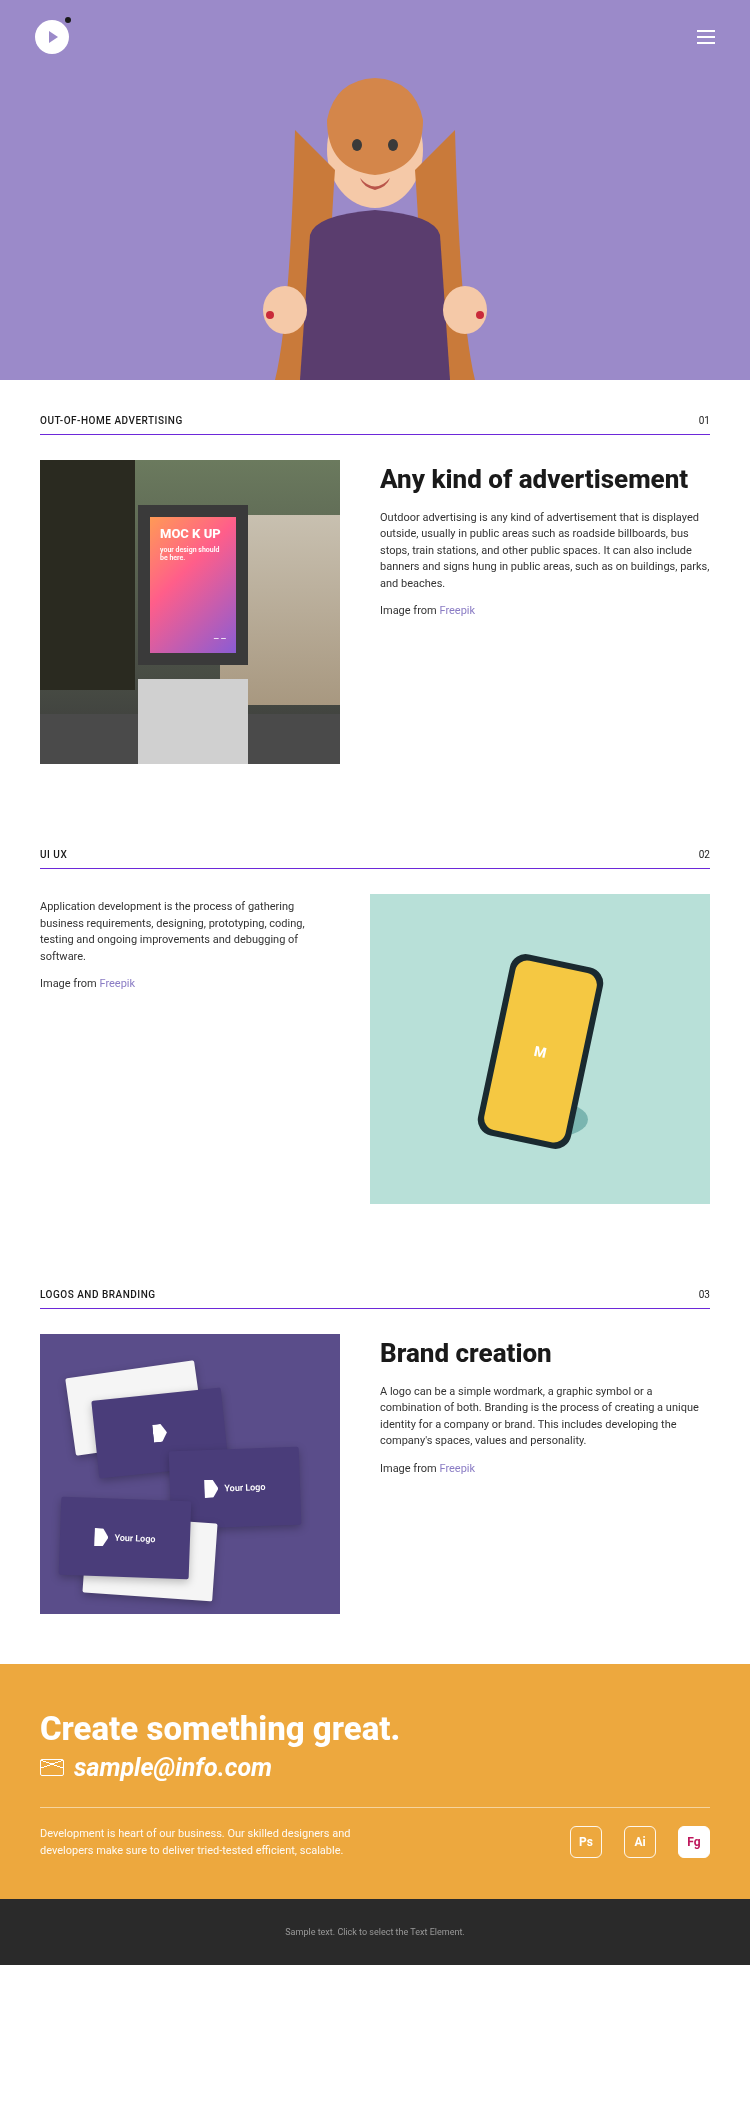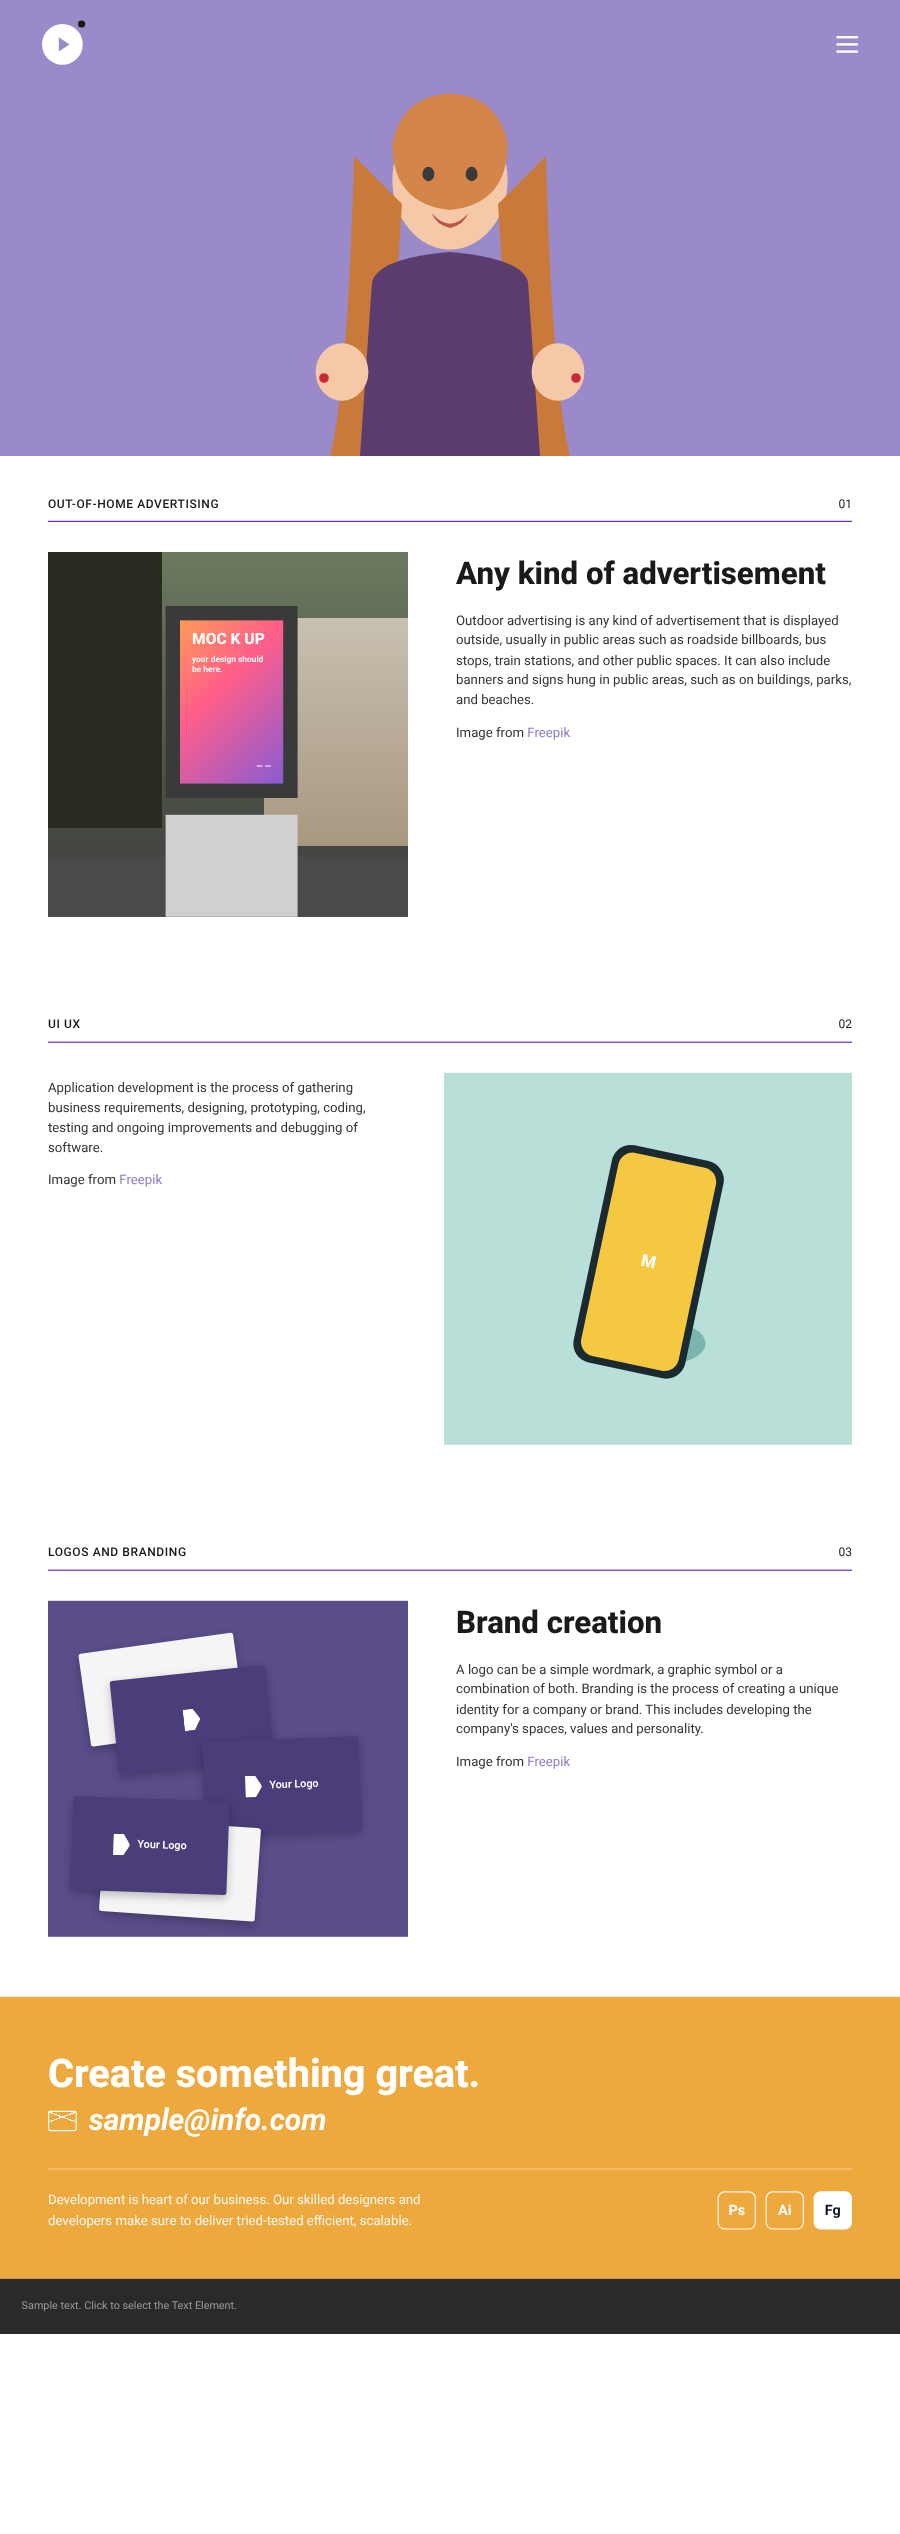--- a/index.html
+++ b/index.html
@@ -54,26 +54,26 @@
 .bcard.white { background: #f5f5f5; }
 .bcard.purple { background: #4a3d7a; display: flex; align-items: center; justify-content: center; gap: 6px; color: #fff; font-size: 9px; font-weight: 600; }
 
 
 .cta { background: #eda83e; padding: 45px 40px 40px; color: #fff; }
 .cta-title { font-size: 33px; font-weight: 800; margin-bottom: 5px; }
 .cta-email { display: flex; align-items: center; gap: 10px; font-size: 25px; font-weight: 700; margin-bottom: 25px; font-style: italic; }
 .cta-divider { border-top: 1px solid rgba(255,255,255,0.5); margin-bottom: 18px; }
 .cta-bottom { display: flex; justify-content: space-between; align-items: flex-start; gap: 40px; }
 .cta-desc { font-size: 11px; line-height: 1.5; max-width: 360px; opacity: 0.95; }
-.cta-icons { display: flex; gap: 8px; }
+.cta-icons { display: flex; gap: 22px; }
 .app-icon { width: 32px; height: 32px; border: 1.5px solid rgba(255,255,255,0.9); border-radius: 6px; display: flex; align-items: center; justify-content: center; font-size: 12px; font-weight: 700; color: #fff; }
-.app-icon.filled { background: #fff; color: #0f172a; border-color: #fff; }
-
-
-.footer { background: #2a2a2a; padding: 18px; text-align: left; }
+.app-icon.filled { background: #fff; color: #be185d; border-color: #fff; }
+
+
+.footer { background: #2a2a2a; padding: 28px; text-align: center; }
 .footer-text { font-size: 9px; color: #999; }
 
 
 .env-icon { display: inline-block; width: 24px; height: 17px; border: 1.5px solid #fff; border-radius: 2px; position: relative; }
 .env-icon::after { content: ""; position: absolute; top: 0; left: 0; right: 0; height: 8px; background: linear-gradient(to bottom right, transparent 48%, #fff 48%, #fff 54%, transparent 54%), linear-gradient(to bottom left, transparent 48%, #fff 48%, #fff 54%, transparent 54%); }
 </style>
 </head>
 <body>
 
 <div class="hero">

